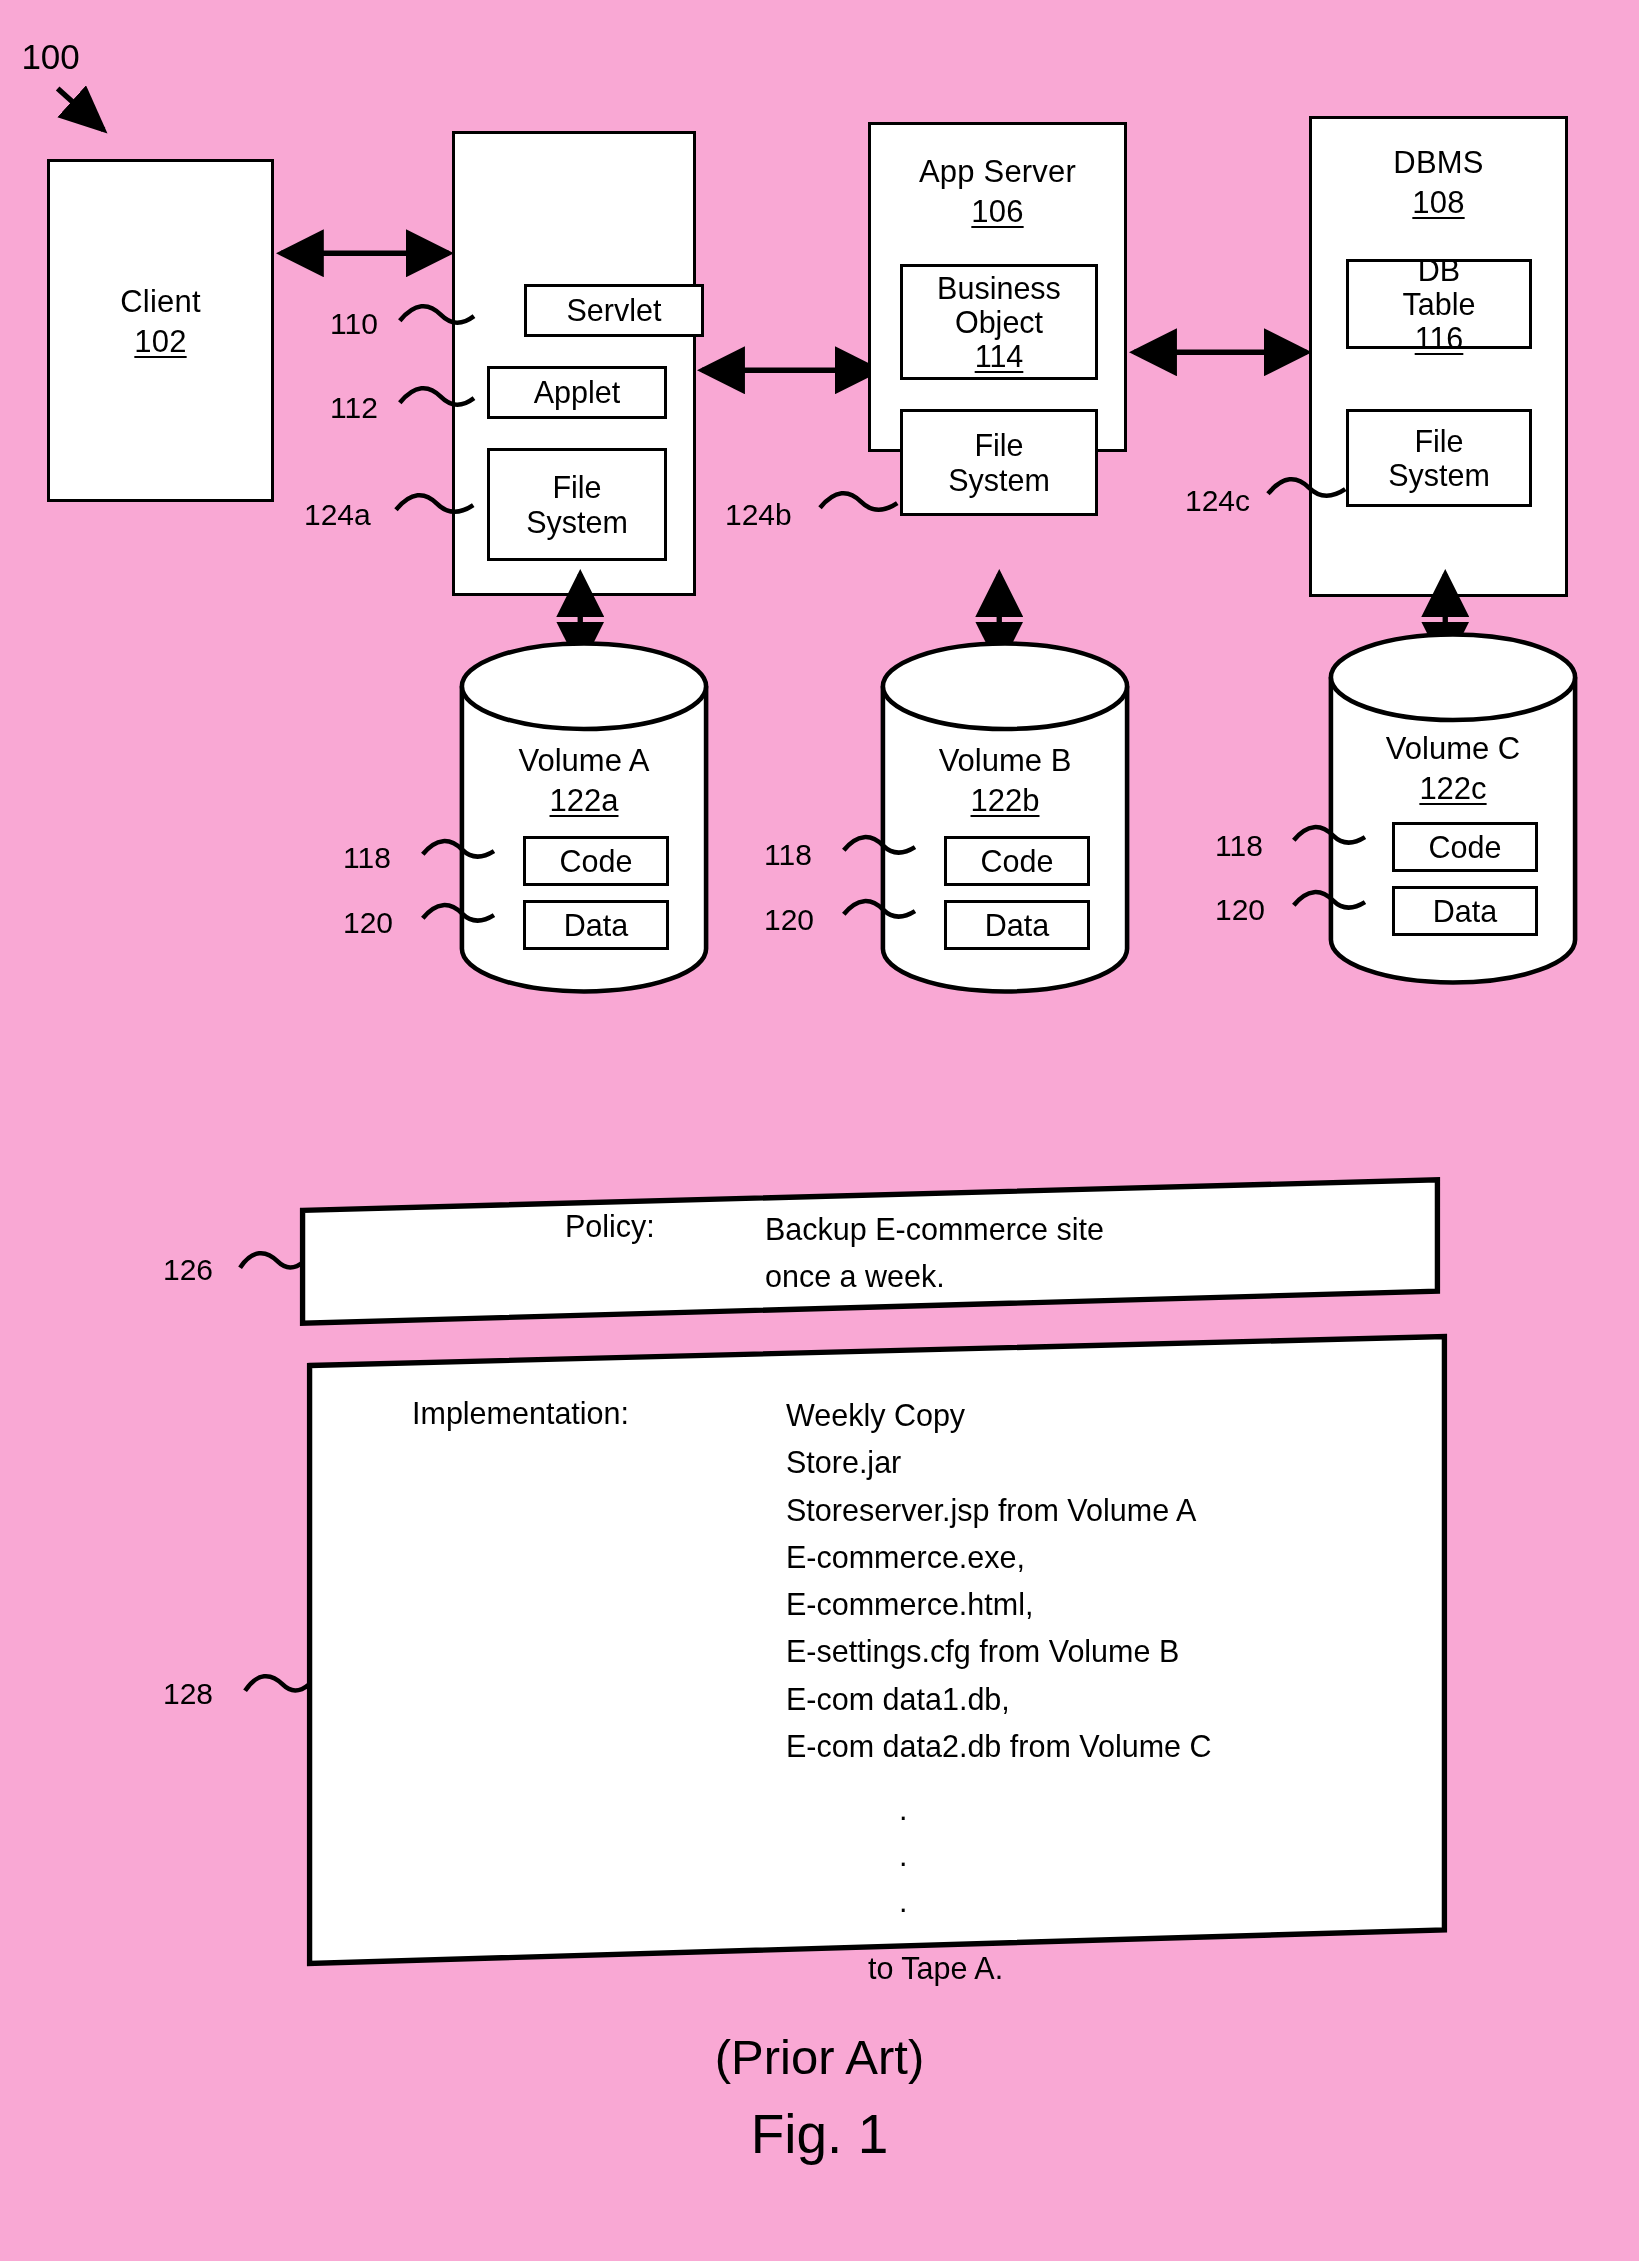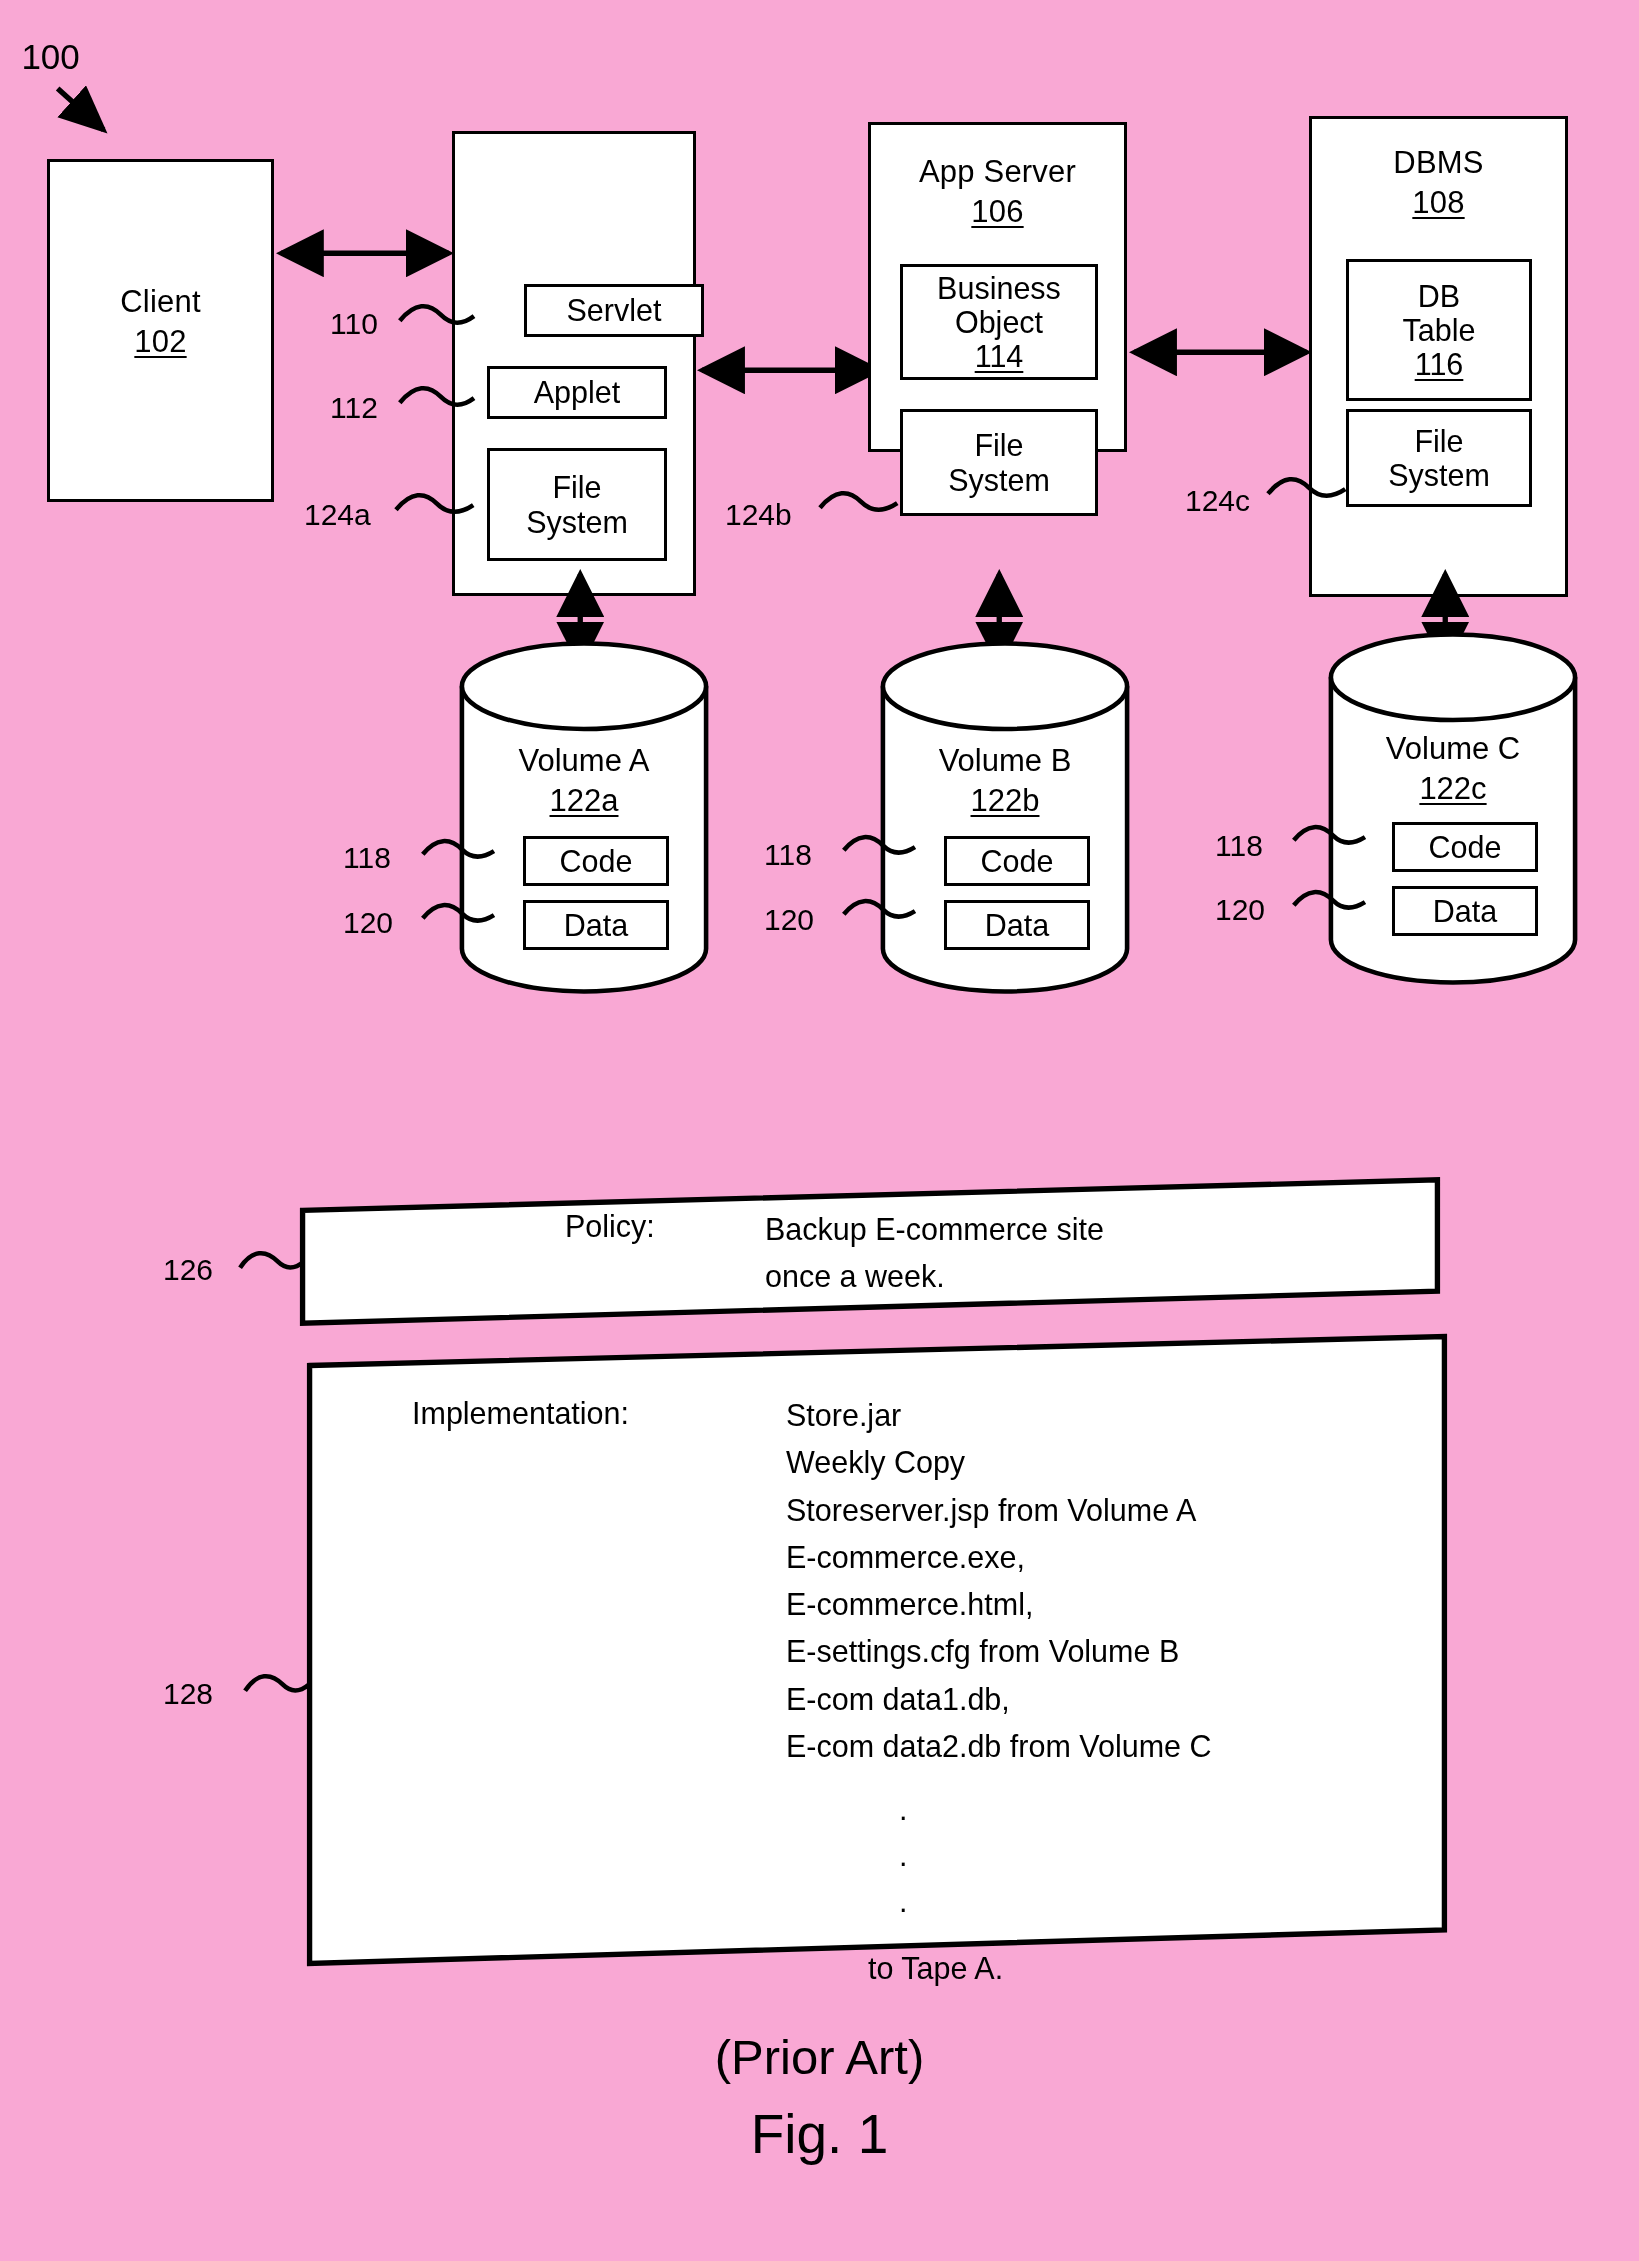--- a/index.html
+++ b/index.html
@@ -193,21 +193,21 @@
   <svg class="ink" width="206" height="30.5" style="left:1125px; top:337px;" viewBox="0 0 270 40">
     <line x1="12" y1="20" x2="238" y2="20" stroke="#000" stroke-width="7" marker-start="url(#arL)" marker-end="url(#arR)"></line>
   </svg>
 
   <div class="box" style="left:1309px; top:116px; width:259px; height:481px;">
     <div class="blk-title" style="top:26px;">
       <div>DBMS</div>
       <div class="refnum" style="display:inline-block;margin-top:3.1px;">108</div>
     </div>
 
-    <div class="inner-box" style="left:34px; top:140px; width:186px; height:142px;">
+    <div class="inner-box" style="left:34px; top:140px; width:186px; height:90px;">
       <span class="inner-txt">DB</span>
       <span class="inner-txt">Table</span>
       <span class="inner-txt refnum">116</span>
     </div>
 
     <div class="inner-box" style="left:34px; top:290px; width:186px; height:98px;">
       <span class="inner-txt two" style="max-width:122px;">File System</span>
     </div>
   </div>
 
@@ -315,22 +315,22 @@
   <svg class="ink" width="92" height="53" style="left:238px; top:1242px;" viewBox="0 0 120 70">
     <path d="M2,34 C18,10 36,10 52,26 C62,36 74,36 86,26" fill="none" stroke="#000" stroke-width="6"></path>
   </svg>
 
   <div class="panel" style="left:305px; top:1335px; width:1144px; height:633px;">
     <svg width="1144" height="633" viewBox="0 0 1500 830">
       <polygon points="6,40 1494,2 1494,780 6,824" fill="#fff" stroke="#000" stroke-width="7"></polygon>
     </svg>
     <div class="panel-label" style="left:107px; top:61px;">Implementation:</div>
     <div class="panel-lines" style="left:481px; top:57px;">
+      <div>Weekly Copy</div>
       <div>Store.jar</div>
-      <div>Weekly Copy</div>
       <div>Storeserver.jsp from Volume A</div>
       <div>E-commerce.exe,</div>
       <div>E-commerce.html,</div>
       <div>E-settings.cfg from Volume B</div>
       <div>E-com data1.db,</div>
       <div>E-com data2.db from Volume C</div>
     </div>
     <div class="panel-lines" style="left:594px; top:452px; line-height:1.9;">
       <div class="dot-line">.</div>
       <div class="dot-line">.</div>

